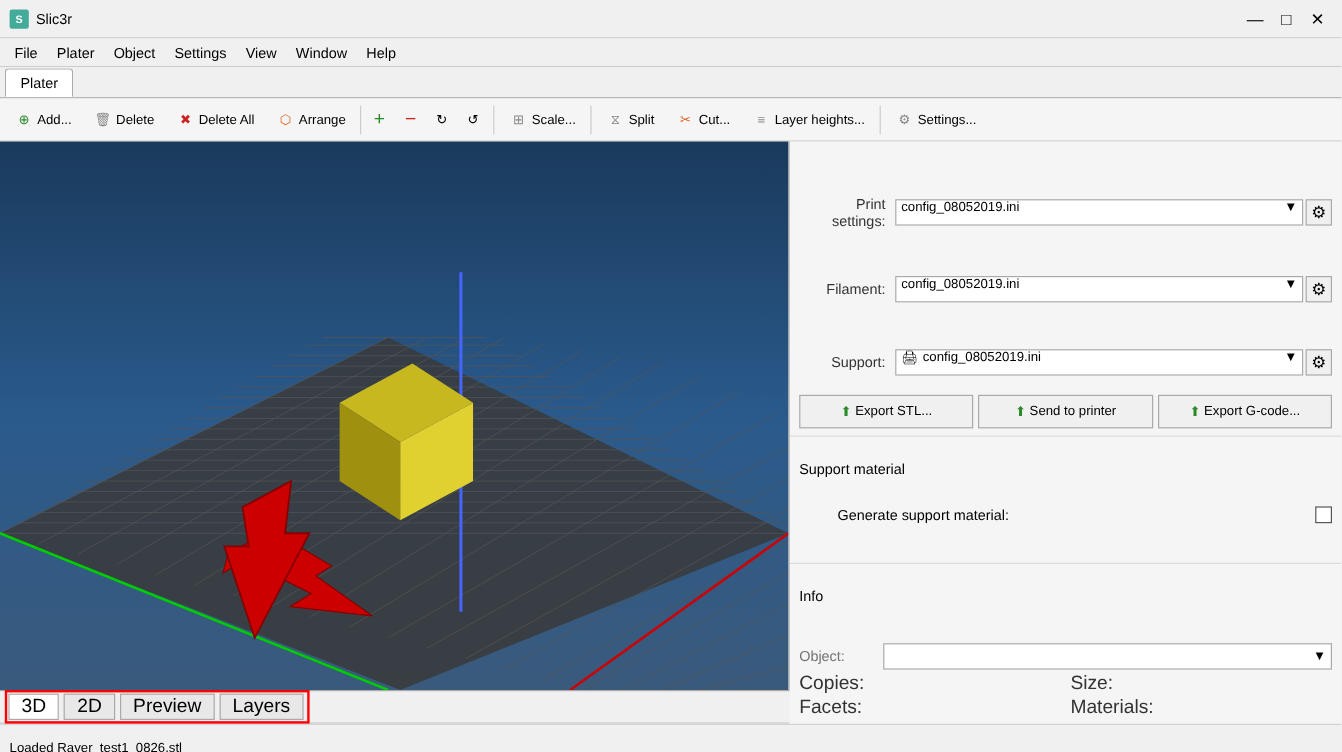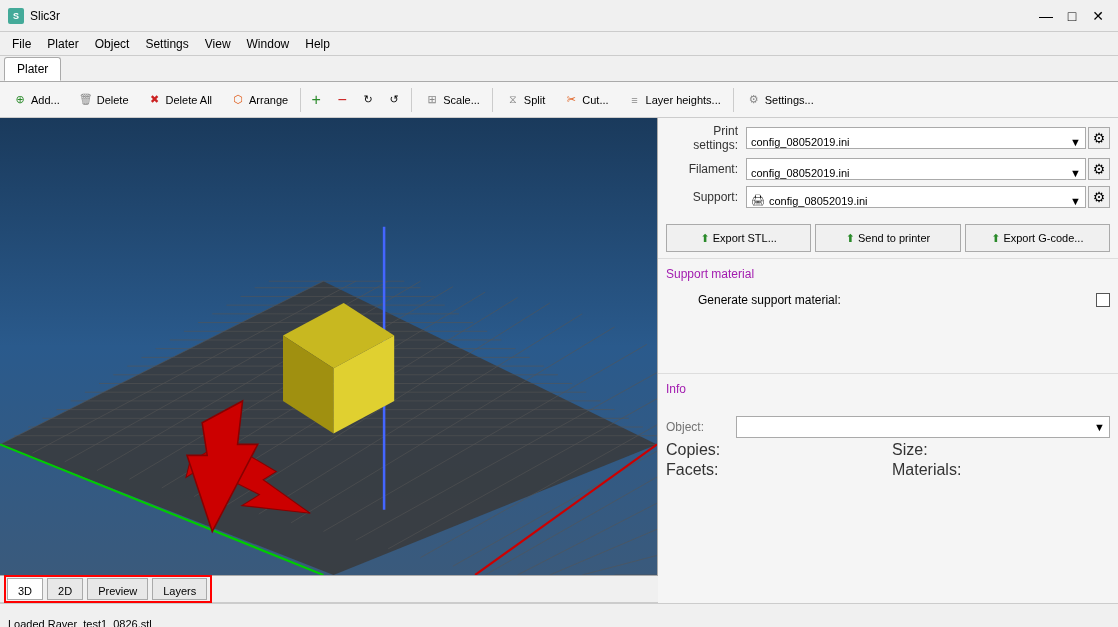--- a/index.html
+++ b/index.html
@@ -25,42 +25,42 @@
     .toolbar { background: #f5f5f5; height: 36px; display: flex; align-items: center; padding: 2px 4px; gap: 2px; border-bottom: 1px solid #ccc; }
     .toolbar-btn { display: flex; align-items: center; gap: 3px; padding: 3px 7px; border: 1px solid transparent; background: transparent; cursor: pointer; font-size: 11px; border-radius: 2px; height: 28px; }
     .toolbar-separator { width: 1px; height: 24px; background: #ccc; margin: 0 2px; }
     .toolbar-icon { width: 16px; height: 16px; display: flex; align-items: center; justify-content: center; }
     
     
     .main-content { display: flex; height: calc(627px - 32px - 24px - 26px - 36px - 24px); }
     
     
     .viewport { flex: 1; position: relative; background: linear-gradient(180deg, #1a3a5c 0%, #2a5a8c 40%, #4a7aac 60%, #3a6a9c 100%); overflow: hidden; border-right: 1px solid #aaa; }
-    .view-tab { padding: 2px 10px; border: 1px solid #aaa; background: #e8e8e8; cursor: pointer; font-size: 11px; height: 22px; display: flex; align-items: flex-end; margin-right: 2px; }
+    .view-tab { padding: 2px 10px; border: 1px solid #aaa; background: #e8e8e8; cursor: pointer; font-size: 16px; height: 22px; display: flex; align-items: center; margin-right: 2px; }
     .view-tab.active { background: #fff; }
     
     
     .status-bar { background: #f0f0f0; height: 40px; display: flex; align-items: center; padding: 0 8px; border-top: 1px solid #ccc; font-size: 11px; }
     
     
     .right-panel { width: 460px; background: #f5f5f5; display: flex; flex-direction: column; overflow-y: auto; }
     
     
     .settings-section { padding: 6px 8px; }
-    .settings-row { display: flex; align-items: center; margin-bottom: 6px; }
+    .settings-row { display: flex; align-items: center; margin-bottom: 6px; margin-top: 39px; }
     .settings-label { width: 80px; text-align: right; padding-right: 8px; font-size: 12px; color: #333; }
-    .settings-select { flex: 1; height: 22px; border: 1px solid #aaa; background: white; padding: 0 4px; font-size: 11px; display: flex; align-items: flex-end; justify-content: space-between; cursor: pointer; }
+    .settings-select { flex: 1; height: 22px; border: 1px solid #aaa; background: white; padding: 0 4px; font-size: 11px; display: flex; align-items: flex-start; justify-content: space-between; cursor: pointer; }
     .settings-gear { width: 22px; height: 22px; border: 1px solid #aaa; background: #f0f0f0; display: flex; align-items: center; justify-content: center; cursor: pointer; margin-left: 2px; font-size: 14px; }
     
     
     .action-buttons { display: flex; gap: 4px; padding: 4px 8px; }
     .action-btn { flex: 1; height: 28px; border: 1px solid #aaa; background: #f0f0f0; cursor: pointer; font-size: 11px; display: flex; align-items: center; justify-content: center; gap: 3px; }
     
     
-    .section-header { padding: 8px 8px; font-size: 12px; font-weight: normal; color: #a21caf; border-top: 1px solid #ddd; margin-top: 2px; }
+    .section-header { padding: 20px 8px; font-size: 12px; font-weight: normal; color: #000000; border-top: 1px solid #ddd; margin-top: 2px; }
     .support-row { display: flex; align-items: center; padding: 4px 8px 4px 40px; }
     .support-label { flex: 1; font-size: 12px; }
     .checkbox { width: 14px; height: 14px; border: 1px solid #555; background: white; display: inline-block; }
     
     
     .info-section { padding: 4px 8px; margin-top: 8px; }
     .info-row { display: flex; align-items: center; margin-bottom: 3px; }
     .info-label { width: 70px; font-size: 12px; color: #737373; }
     .info-select { flex: 1; height: 22px; border: 1px solid #aaa; background: white; font-size: 11px; display: flex; align-items: center; justify-content: space-between; padding: 0 4px; cursor: pointer; }
     .info-grid { display: grid; grid-template-columns: 1fr 1fr; gap: 2px 8px; margin-top: 3px; }

